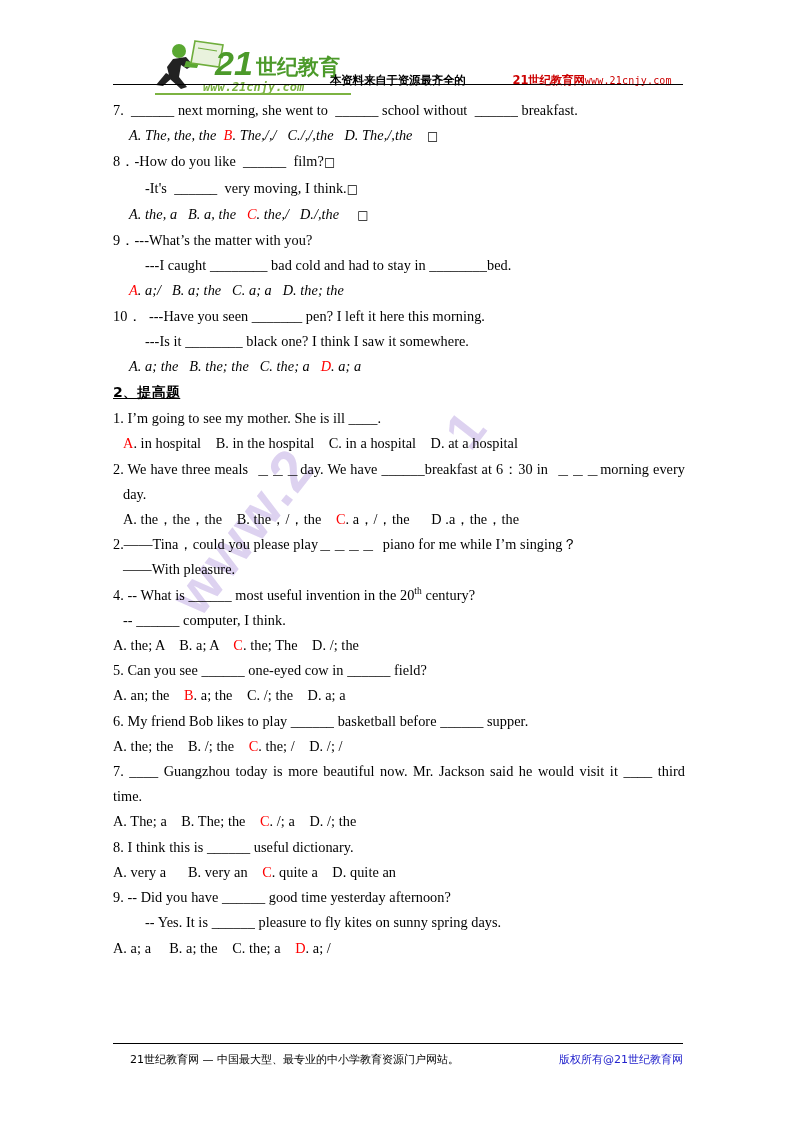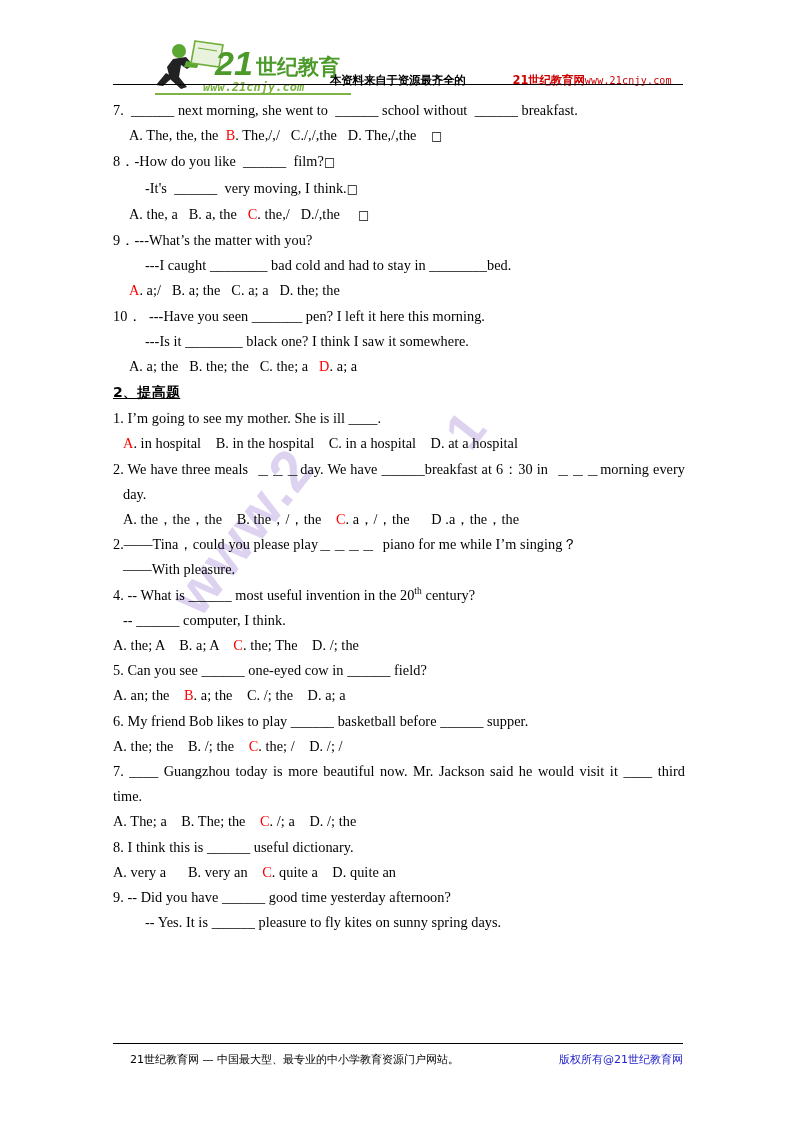--- a/index.html
+++ b/index.html
@@ -116,21 +116,21 @@
     width: 572px;
     z-index: 2;
   }
   .line {
     font-size: 14.3px;
     line-height: 25.2px;
     white-space: pre-wrap;
     letter-spacing: 0.05px;
   }
   .ind0  { padding-left: 0px; }
-  .ind1  { padding-left: 16px; }
+  .ind1  { padding-left: 16px; font-style: italic; }
   .ind2  { padding-left: 32px; }
   .ind4  { padding-left: 10px; }
 
   .red { color: #ff0000; }
   .tofu {
     font-family: "DejaVu Sans", sans-serif;
     font-size: 12px;
     color: #000;
   }
   .sec-head {
@@ -253,20 +253,21 @@
         <div class="line ind0"><span>A. an; the    </span><span class="red">B</span><span>. a; the    C. /; the    D. a; a</span></div>
         <div class="line ind0"><span>6. My friend Bob likes to play ______ basketball before ______ supper.</span></div>
         <div class="line ind0"><span>A. the; the    B. /; the    </span><span class="red">C</span><span>. the; /    D. /; /</span></div>
         <div class="line ind0 justify"><span>7. ____ Guangzhou today is more beautiful now. Mr. Jackson said he would visit it ____ third</span></div>
         <div class="line ind0"><span>time.</span></div>
         <div class="line ind0"><span>A. The; a    B. The; the    </span><span class="red">C</span><span>. /; a    D. /; the</span></div>
         <div class="line ind0"><span>8. I think this is ______ useful dictionary.</span></div>
         <div class="line ind0"><span>A. very a      B. very an    </span><span class="red">C</span><span>. quite a    D. quite an</span></div>
         <div class="line ind0"><span>9. -- Did you have ______ good time yesterday afternoon?</span></div>
         <div class="line ind2"><span>-- Yes. It is ______ pleasure to fly kites on sunny spring days.</span></div>
+        <div class="line ind0"><span>A. a; a     B. a; the    C. the; a    </span><span class="red">D</span><span>. a; /</span></div>
       </div>
   </div>
 
   <div class="footer-rule"></div>
   <div class="footer">
     <span class="footer-left">21世纪教育网 — 中国最大型、最专业的中小学教育资源门户网站。</span>
     <span class="footer-right">版权所有@21世纪教育网</span>
   </div>
 
 </div>

